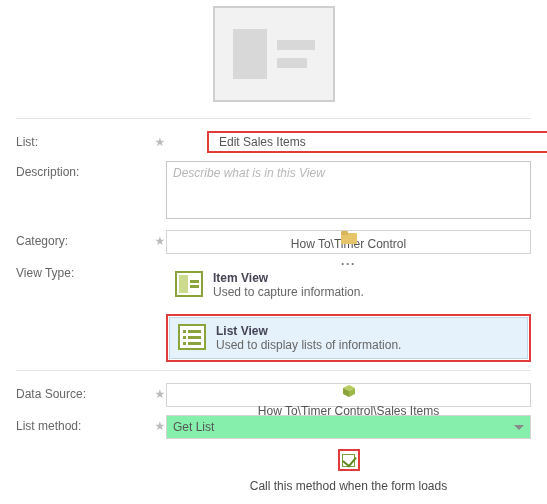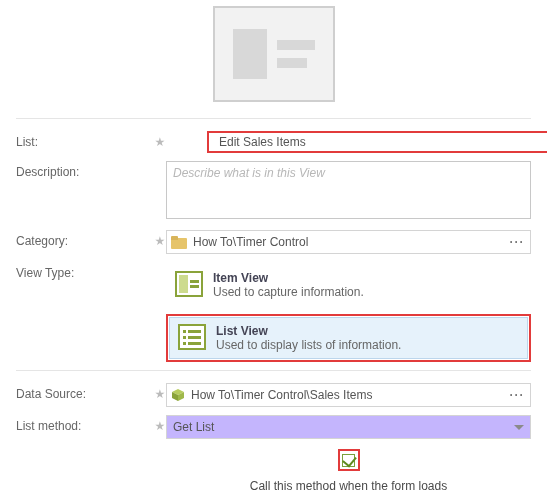--- a/index.html
+++ b/index.html
@@ -68,20 +68,21 @@
     font-family: inherit;
   }
   ::placeholder { color: #b7b7b7; font-style: italic; }
 
   .picker {
     width: 100%; height: 24px;
     border: 1px solid #d4d4d4;
     display: flex; align-items: center;
     padding: 0 4px 0 4px; gap: 6px;
     background: #fff;
+    flex-direction: column;
   }
   .picker .folder {
     width: 16px; height: 13px; position: relative;
   }
   .picker .folder::before {
     content: ""; position: absolute; top: 2px; left: 0;
     width: 16px; height: 11px; background: #e6c46a;
     border-radius: 1px;
   }
   .picker .folder::after {
@@ -96,21 +97,21 @@
   .picker .txt { flex: 1; color: #555; }
   .picker .dots {
     width: 18px; text-align: center; color: #777;
     letter-spacing: 1px; font-weight: bold;
   }
 
   .select {
     width: 100%; height: 24px;
     border: 1px solid #d4d4d4;
     display: flex; align-items: center;
-    padding: 0 6px; background: #c4b5fd;
+    padding: 0 6px; background: #86efac;
   }
   .select .txt { flex: 1; color: #555; }
   .select .chev {
     width: 0; height: 0;
     border-left: 5px solid transparent;
     border-right: 5px solid transparent;
     border-top: 5px solid #8a8a8a;
   }
 
   .vt-container { padding-top: 2px; }

